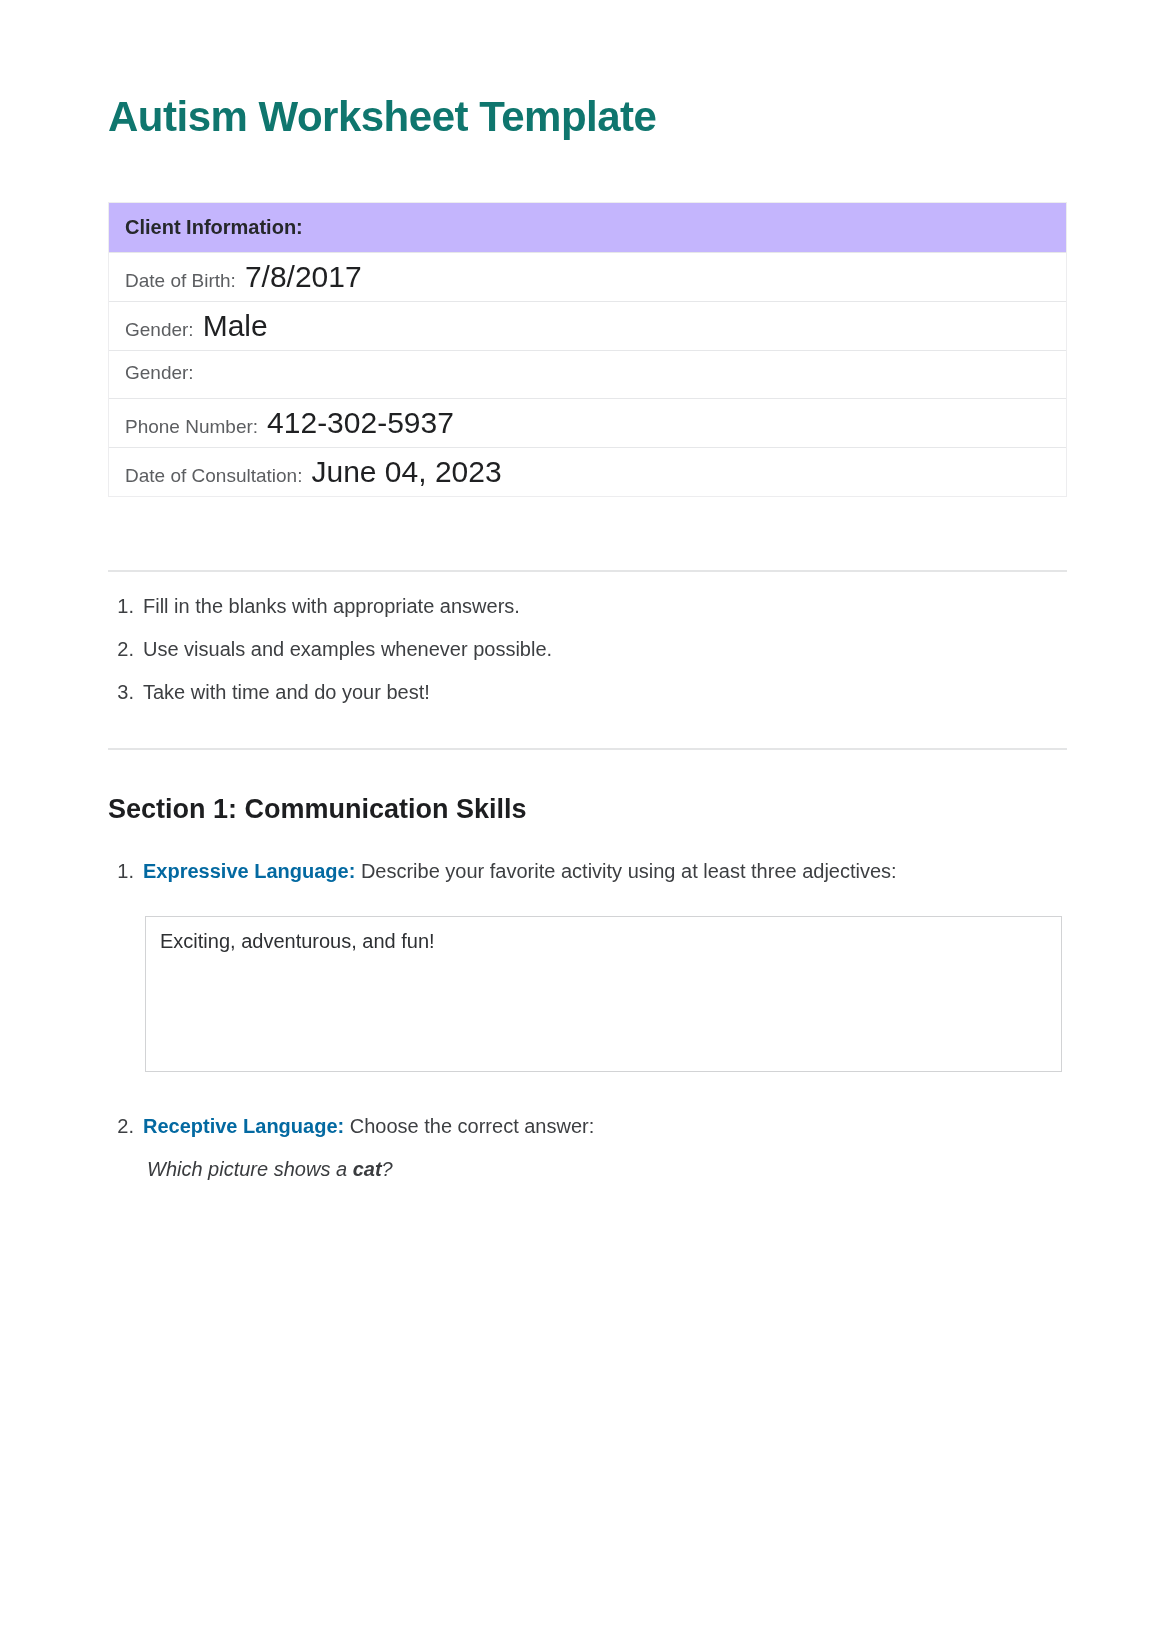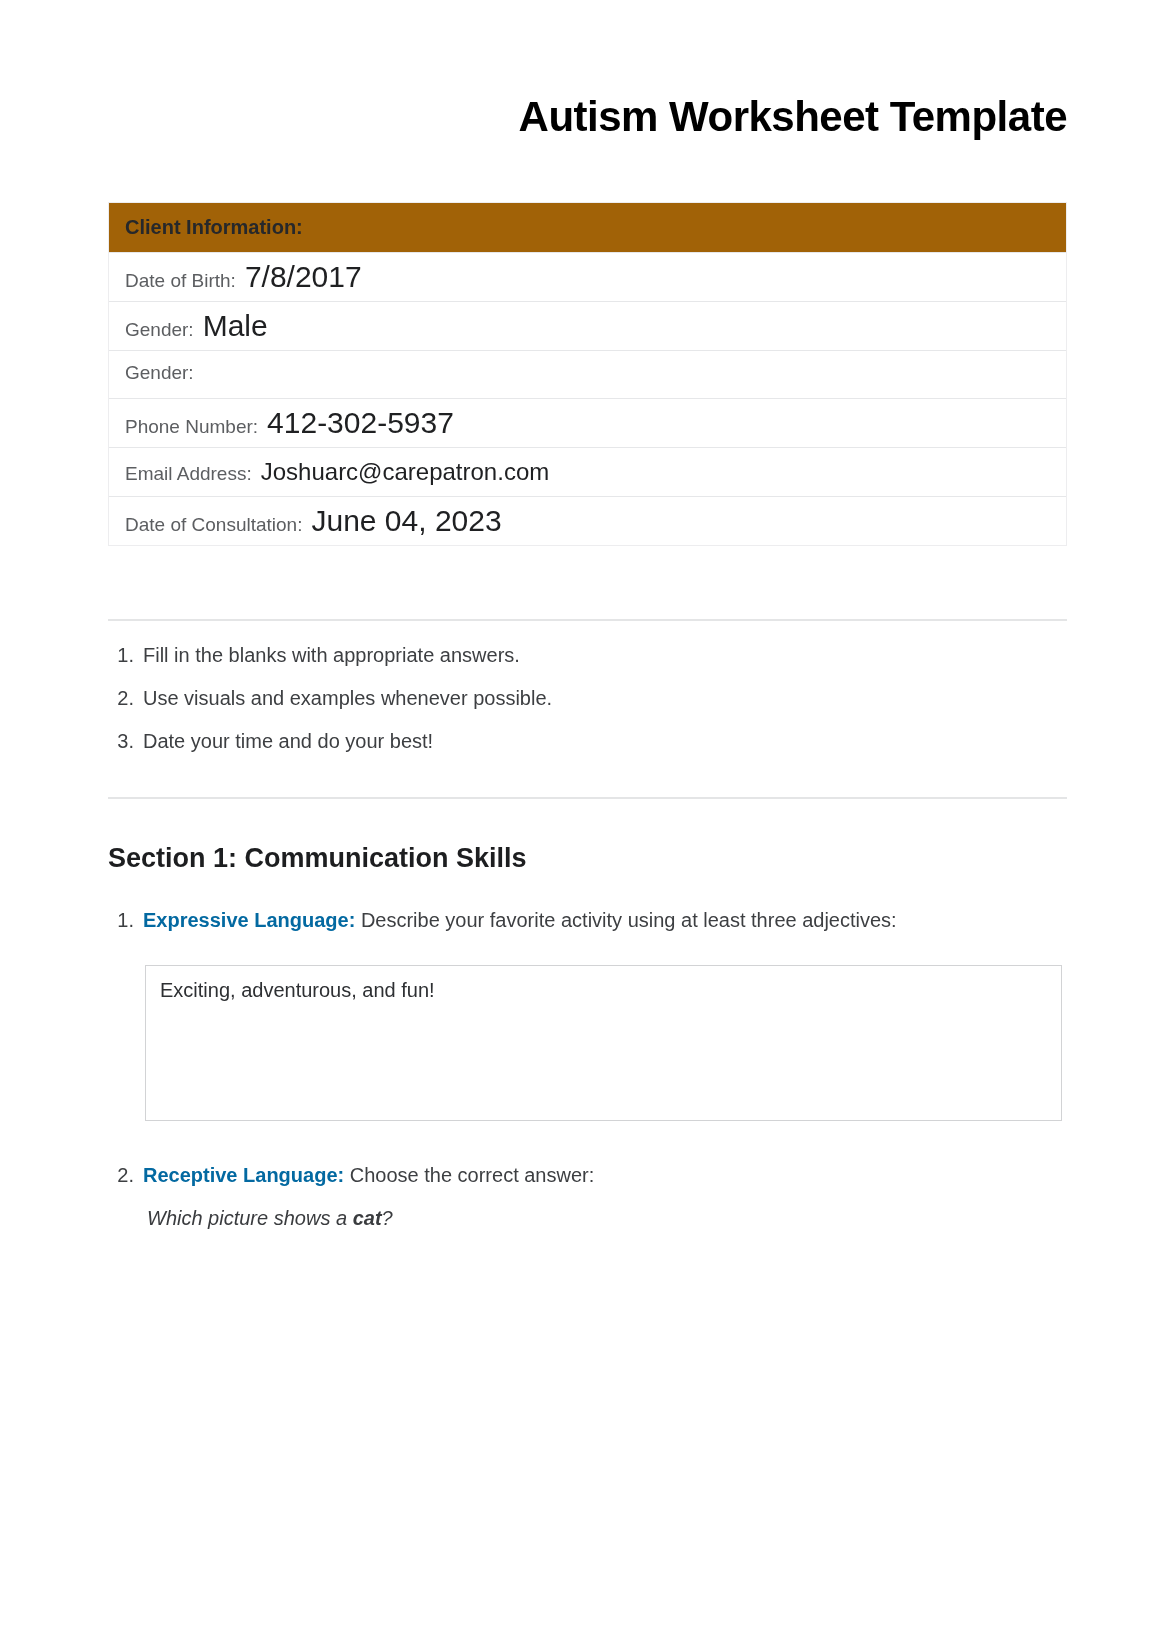--- a/index.html
+++ b/index.html
@@ -11,36 +11,36 @@
   .page {
     width: 1176px;
     height: 1630px;
     background: #ffffff;
     padding: 0 109px 0 108px;
     overflow: hidden;
   }
   
   .doc-title {
     margin-top: 93px;
-    text-align: right;
+    text-align: left;
     font-size: 42px;
     font-weight: 700;
-    color: #000000;
+    color: #0f766e;
     line-height: 1.15;
     letter-spacing: -0.5px;
   }
   
   .client-table {
     margin-top: 61px;
     width: 100%;
     border: 1px solid #ededef;
     border-top: none;
   }
   .client-table-header {
-    background: #a16207;
+    background: #c4b5fd;
     padding: 13px 16px;
     font-size: 20px;
     font-weight: 700;
     color: #26282b;
     border-top: 1px solid #ededef;
   }
   .client-row {
     display: flex;
     align-items: baseline;
     padding: 7px 16px;
@@ -142,45 +142,41 @@
       <span class="field-label">Gender:</span>
       <span class="field-value">Male</span>
     </div>
     <div class="client-row v-sm">
       <span class="field-label">Gender:</span>
     </div>
     <div class="client-row v-lg">
       <span class="field-label">Phone Number:</span>
       <span class="field-value">412-302-5937</span>
     </div>
-    <div class="client-row v-md">
-      <span class="field-label">Email Address:</span>
-      <span class="field-value">Joshuarc@carepatron.com</span>
-    </div>
     <div class="client-row v-lg">
       <span class="field-label">Date of Consultation:</span>
       <span class="field-value">June 04, 2023</span>
     </div>
   </div>
 
   <hr class="section-divider divider-1">
 
 
   <div class="num-list">
     <div class="num-item">
       <span class="num">1.</span>
       <span>Fill in the blanks with appropriate answers.</span>
     </div>
     <div class="num-item">
       <span class="num">2.</span>
       <span>Use visuals and examples whenever possible.</span>
     </div>
     <div class="num-item">
       <span class="num">3.</span>
-      <span>Date your time and do your best!</span>
+      <span>Take with time and do your best!</span>
     </div>
   </div>
 
   <hr class="section-divider divider-2">
 
   <h2 class="section-heading">Section 1: Communication Skills</h2>
 
   <div class="num-list section-list">
     <div class="num-item">
       <span class="num">1.</span>

